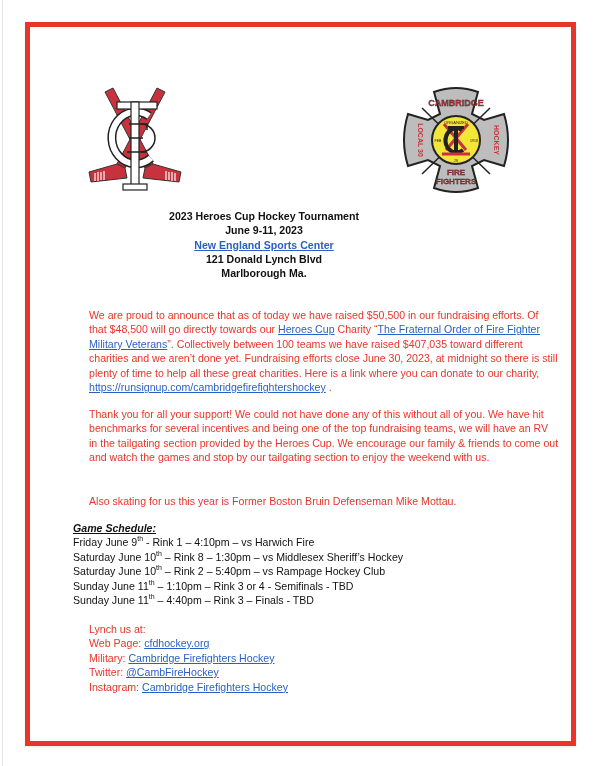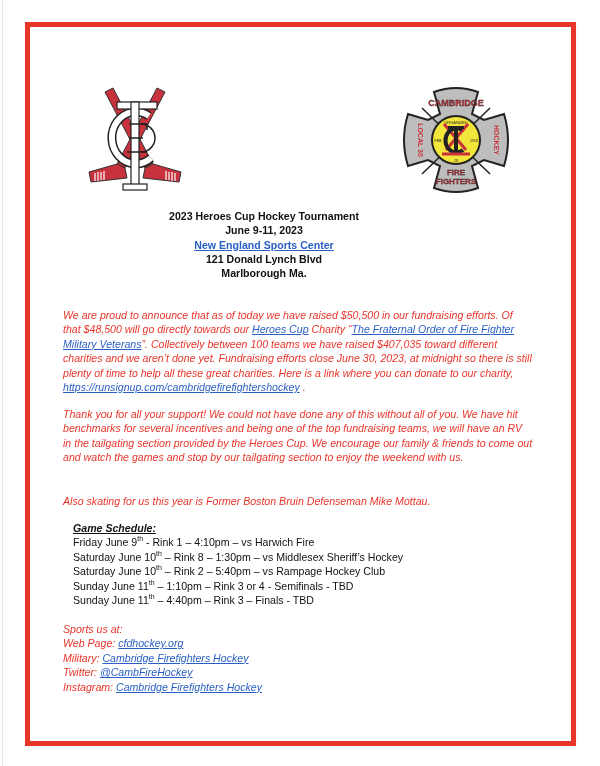--- a/index.html
+++ b/index.html
@@ -14,22 +14,22 @@
     box-shadow: 0 1px 2px rgba(0,0,0,0.08);
   }
   .logo-left { position: absolute; left: 83px; top: 86px; width: 104px; height: 108px; }
   .logo-right { position: absolute; left: 400px; top: 86px; width: 112px; height: 108px; }
   .header-block {
     position: absolute; left: 0; width: 528px; top: 209px; text-align: center;
     font-weight: bold; font-size: 10.6px; line-height: 14.3px; color: #111;
   }
   .header-block .link { color: #2a5fc5; text-decoration: underline; text-align: right; }
   .body-text {
-    position: absolute; left: 63px; width: 470px;
-    font-size: 10.6px; line-height: 14.4px; color: #e8352a; font-style: italic;
+    position: absolute; left: 89px; width: 470px;
+    font-size: 10.6px; line-height: 14.4px; color: #e8352a;
   }
   .body-text a { color: #2a5fc5; text-decoration: underline; }
   .p1 { top: 308px; }
   .p2 { top: 407px; }
   .p3 { top: 494px; }
   .schedule {
     position: absolute; left: 73px; top: 521px; width: 470px;
     font-size: 10.6px; line-height: 14.4px; color: #111;
   }
   .schedule .sched-title { font-weight: bold; text-decoration: underline; font-style: italic; }
@@ -117,20 +117,20 @@
   <div id="games">
       <div><span>Friday June 9</span><sup>th</sup><span> - Rink 1 – 4:10pm – vs Harwich Fire</span></div>
       <div><span>Saturday June 10</span><sup>th</sup><span> – Rink 8 – 1:30pm – vs Middlesex Sheriff’s Hockey</span></div>
       <div><span>Saturday June 10</span><sup>th</sup><span> – Rink 2 – 5:40pm – vs Rampage Hockey Club</span></div>
       <div><span>Sunday June 11</span><sup>th</sup><span> – 1:10pm – Rink 3 or 4 - </span><b>Semifinals - TBD</b></div>
       <div><span>Sunday June 11</span><sup>th</sup><span> – 4:40pm – Rink 3 – </span><b>Finals - TBD</b></div>
     </div>
 </div>
 
 <div class="body-text follow">
-  <div>Sports us at:</div>
+  <div>Lynch us at:</div>
   <div id="follow-items">
       <div><span>Web Page: </span><a>cfdhockey.org</a></div>
       <div><span>Military: </span><a>Cambridge Firefighters Hockey</a></div>
       <div><span>Twitter: </span><a>@CambFireHockey</a></div>
       <div><span>Instagram: </span><a>Cambridge Firefighters Hockey</a></div>
     </div>
 </div>
 
 </body></html>

